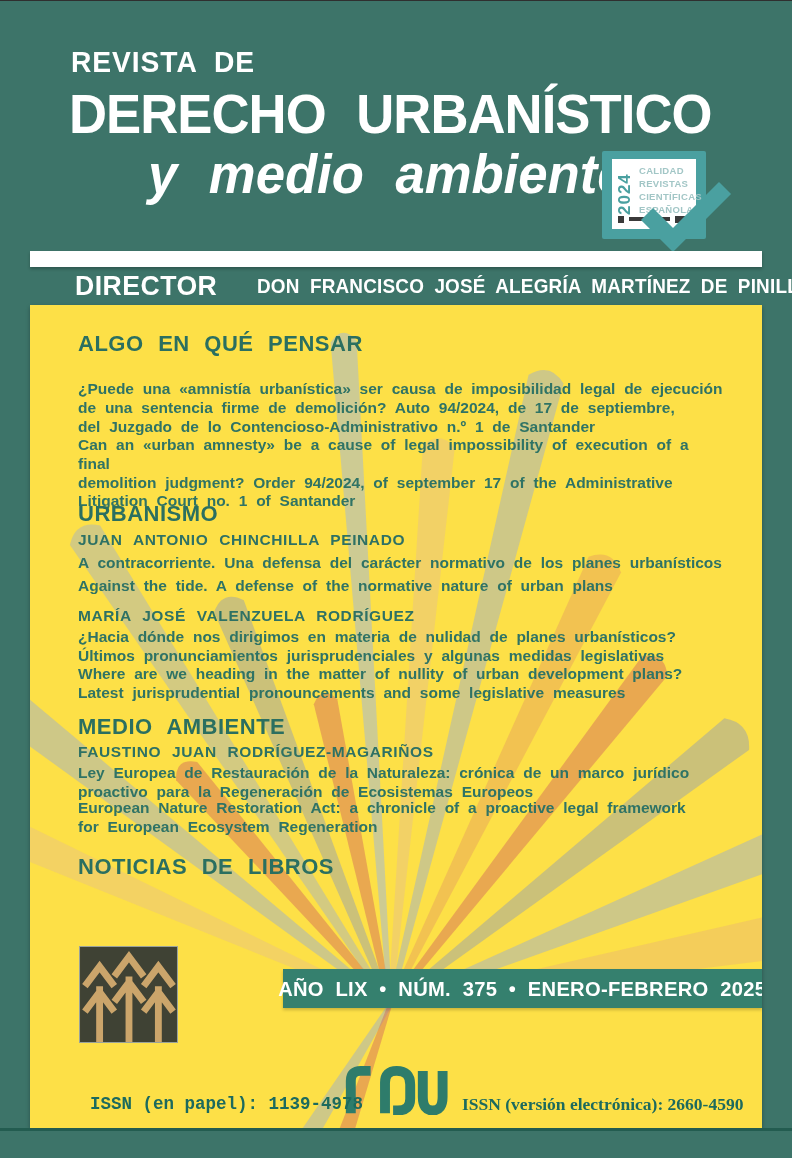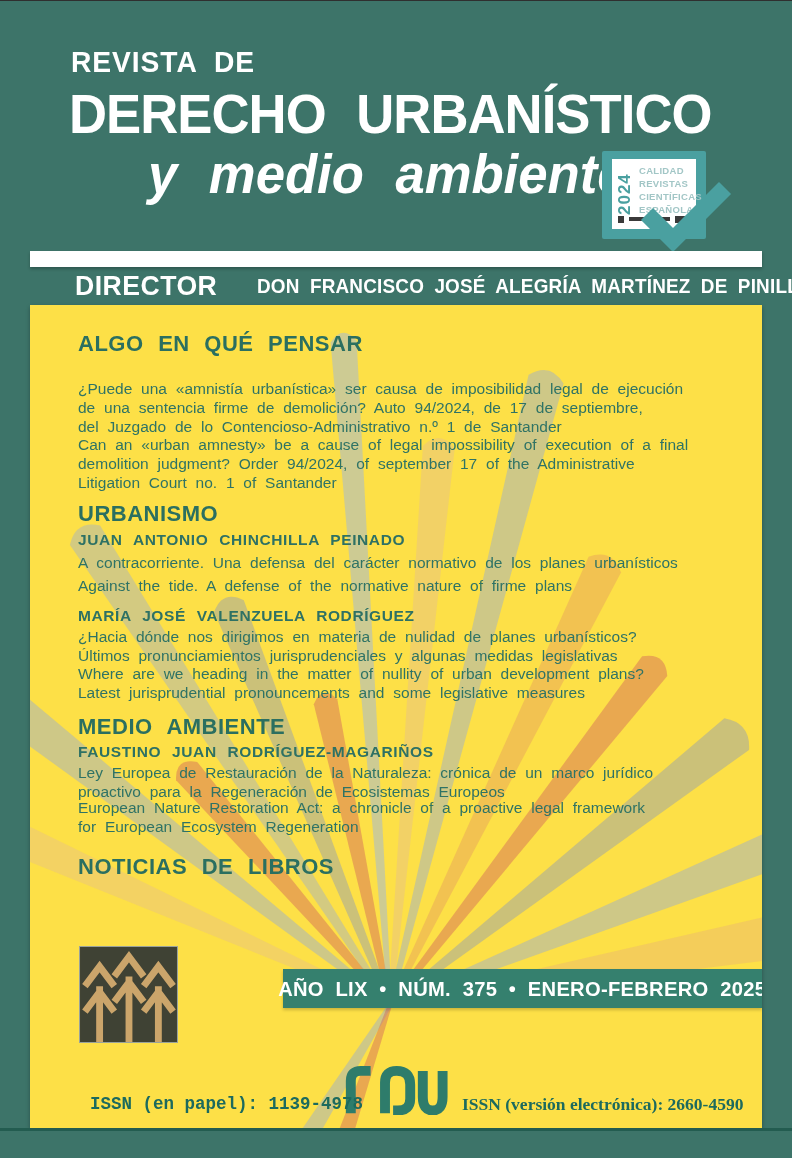--- a/index.html
+++ b/index.html
@@ -25,21 +25,21 @@
   .band-white{left:30px;top:250px;width:732px;height:16px;background:#fff;box-shadow:0 2px 3px rgba(0,0,0,.25);}
   .director{left:0;top:266px;width:792px;height:38px;display:flex;align-items:center;padding-left:75px;box-sizing:border-box;gap:32px;}
   .director-label{color:#fff;font-weight:bold;font-size:28px;letter-spacing:.5px;transform:scaleX(.95);transform-origin:left center;}
   .director-name{color:#fff;font-weight:bold;font-size:19.5px;letter-spacing:.2px;word-spacing:5px;transform:scaleX(.97);transform-origin:left center;white-space:nowrap;}
   
   .panel{left:30px;top:304px;width:732px;height:823px;background:#fde047;overflow:hidden;box-shadow:0 2px 4px rgba(0,0,0,.3);}
   .fan{position:absolute;left:0;top:0;width:732px;height:823px;}
   .tx{position:absolute;left:48px;width:648px;z-index:2;}
   .heading{color:#2B6F60;font-weight:bold;font-size:22px;letter-spacing:.5px;word-spacing:8px;}
   .author{color:#2E7164;font-weight:bold;font-size:15.5px;letter-spacing:.6px;word-spacing:6px;}
-  .title{color:#2F7365;font-weight:normal;font-size:15.5px;line-height:18.8px;word-spacing:4.5px;white-space:pre-line;}
+  .title{color:#2F7365;font-weight:bold;font-size:15.5px;line-height:18.8px;word-spacing:4.5px;white-space:pre-line;}
   
   .award-img{left:49px;top:641px;width:99px;height:97px;border:1px solid #9aa39b;box-sizing:border-box;z-index:2;}
   .award-cap{left:10px;top:747px;width:180px;text-align:center;color:#2E7164;font-weight:bold;
              font-size:13px;line-height:15.5px;white-space:pre-line;letter-spacing:.3px;word-spacing:3px;z-index:2;}
   .banner{left:253px;top:664px;width:479px;height:39px;background:#35806E;display:flex;align-items:center;
           justify-content:center;z-index:2;box-shadow:0 2px 3px rgba(0,0,0,.2);}
   .banner span{color:#fff;font-weight:bold;font-size:21px;letter-spacing:.3px;word-spacing:6px;transform:scaleX(.96);white-space:nowrap;}
   .rdu{left:308px;top:756px;width:112px;height:54px;z-index:2;}
   .issn{top:789px;color:#1C6A5E;font-weight:bold;font-size:17.5px;font-family:"Liberation Serif",serif;z-index:2;white-space:nowrap;}
   .issn-l{left:60px;width:242px;text-align:right;font-family:Liberation Mono, monospace;}
@@ -106,21 +106,21 @@
     <div class="tx title" style="top:75px">¿Puede una «amnistía urbanística» ser causa de imposibilidad legal de ejecución
 de una sentencia firme de demolición? Auto 94/2024, de 17 de septiembre,
 del Juzgado de lo Contencioso-Administrativo n.º 1 de Santander</div>
     <div class="tx title" style="top:131px">Can an «urban amnesty» be a cause of legal impossibility of execution of a final
 demolition judgment? Order 94/2024, of september 17 of the Administrative
 Litigation Court no. 1 of Santander</div>
 
     <div class="tx heading" style="top:196px">URBANISMO</div>
     <div class="tx author" style="top:226px">JUAN ANTONIO CHINCHILLA PEINADO</div>
     <div class="tx title" style="top:249px">A contracorriente. Una defensa del carácter normativo de los planes urbanísticos</div>
-    <div class="tx title" style="top:272px">Against the tide. A defense of the normative nature of firme plans</div>
+    <div class="tx title" style="top:272px">Against the tide. A defense of the normative nature of urban plans</div>
     <div class="tx author" style="top:302px">MARÍA JOSÉ VALENZUELA RODRÍGUEZ</div>
     <div class="tx title" style="top:323px">¿Hacia dónde nos dirigimos en materia de nulidad de planes urbanísticos?
 Últimos pronunciamientos jurisprudenciales y algunas medidas legislativas</div>
     <div class="tx title" style="top:360px">Where are we heading in the matter of nullity of urban development plans?
 Latest jurisprudential pronouncements and some legislative measures</div>
 
     <div class="tx heading" style="top:409px">MEDIO AMBIENTE</div>
     <div class="tx author" style="top:438px">FAUSTINO JUAN RODRÍGUEZ-MAGARIÑOS</div>
     <div class="tx title" style="top:459px">Ley Europea de Restauración de la Naturaleza: crónica de un marco jurídico
 proactivo para la Regeneración de Ecosistemas Europeos</div>

